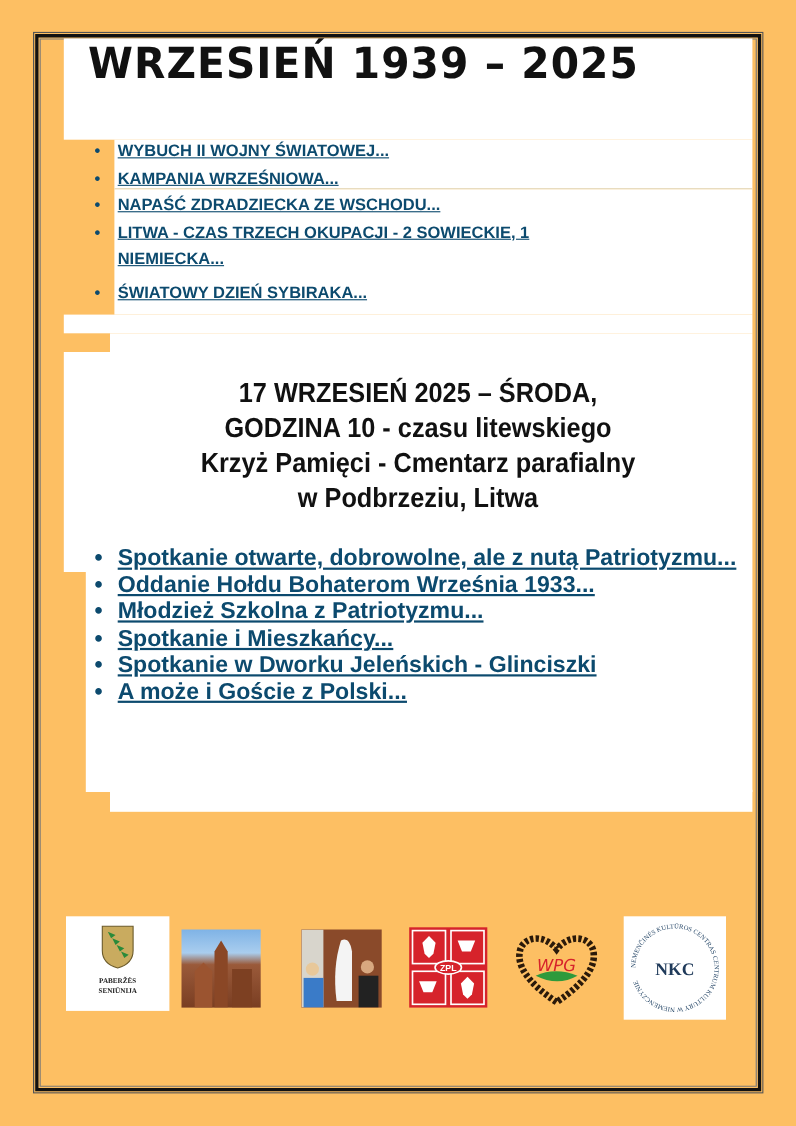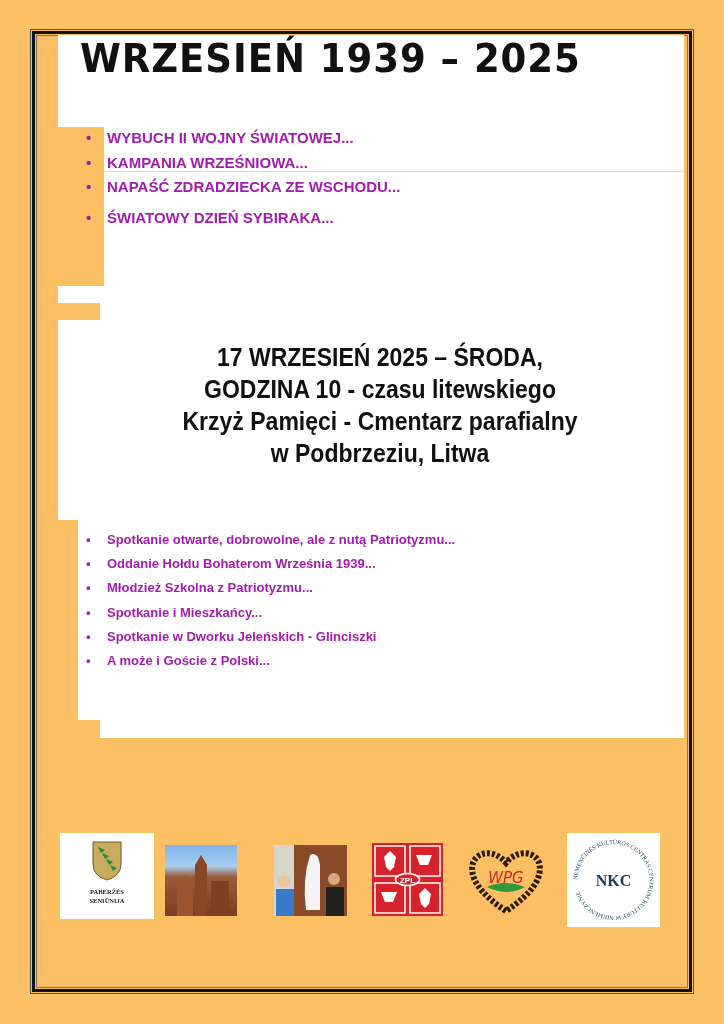--- a/index.html
+++ b/index.html
@@ -2,26 +2,26 @@
 <html><head>
 <meta charset="utf-8">
 <style>
   html, body { margin:0; padding:0; }
   body { width:724px; height:1024px; background:#fdbf63; position:relative; overflow:hidden; font-family:"Liberation Sans", sans-serif; }
   .frame { position:absolute; left:30px; top:29px; width:664px; height:965px; box-sizing:border-box;
            border:1px solid #555; box-shadow: inset 0 0 0 1px #fdbf63, inset 0 0 0 4px #111, inset 0 0 0 5px #fdbf63, inset 0 0 0 6px #777; }
   .w { position:absolute; background:#fff; }
   .title { position:absolute; left:80px; top:36px; font-family:"DejaVu Sans", sans-serif; font-weight:bold; font-size:39px; letter-spacing:1px; color:#111; transform:scaleX(0.95); transform-origin:left; }
   ul.list { position:absolute; margin:0; padding:0; list-style:none; }
-  ul.list li { position:relative; padding-left:23px; font-weight:bold; color:#a21caf; }
+  ul.list li { position:relative; padding-left:23px; font-weight:bold; color:#0c4a6e;text-decoration:underline; }
   ul.list li::before { content:"•"; position:absolute; left:2px; top:0; }
   .l1 { left:84px; top:126px; font-size:15px; }
   .l1 li { line-height:24.5px; }
   .l1 li.gap { margin-top:6px; }
-  .l2 { left:84px; top:528px; font-size:13px; }
+  .l2 { left:84px; top:496px; font-size:21px; }
   .l2 li { line-height:24.2px; }
   .hr { position:absolute; left:104px; top:171px; width:580px; height:1px; background:#e6d9b8; }
   .event { position:absolute; left:100px; top:341px; width:560px; text-align:center; font-family:"Liberation Sans", sans-serif; font-weight:bold; font-size:25px; line-height:32px; color:#111; transform:scaleX(0.92); }
   .logos { position:absolute; left:0; top:830px; width:709px; height:100px; }
   .logo { position:absolute; box-sizing:border-box; }
 </style>
 </head>
 <body>
 
 <div class="frame"></div>
@@ -35,33 +35,34 @@
 <div class="w" style="left:78px;top:520px;width:606px;height:200px;"></div>
 <div class="w" style="left:100px;top:718px;width:584px;height:20px;"></div>
 <div class="hr"></div>
 
 <div class="title">WRZESIEŃ 1939 – 2025</div>
 
 <ul class="list l1">
   <li>WYBUCH II WOJNY ŚWIATOWEJ...</li>
   <li>KAMPANIA WRZEŚNIOWA...</li>
   <li>NAPAŚĆ ZDRADZIECKA ZE WSCHODU...</li>
+  <li style="width:470px;"><span>LITWA - CZAS TRZECH OKUPACJI - 2 SOWIECKIE, 1 NIEMIECKA...</span></li>
   <li class="gap">ŚWIATOWY DZIEŃ SYBIRAKA...</li>
 </ul>
 
 <div class="event">
   <div>17 WRZESIEŃ 2025 – ŚRODA,</div>
   <div>GODZINA 10 - czasu litewskiego</div>
   <div>Krzyż Pamięci - Cmentarz parafialny</div>
   <div>w Podbrzeziu, Litwa</div>
 </div>
 
 <ul class="list l2">
   <li>Spotkanie otwarte, dobrowolne, ale z nutą Patriotyzmu...</li>
-  <li>Oddanie Hołdu Bohaterom Września 1939...</li>
+  <li>Oddanie Hołdu Bohaterom Września 1933...</li>
   <li>Młodzież Szkolna z Patriotyzmu...</li>
   <li>Spotkanie i Mieszkańcy...</li>
   <li>Spotkanie w Dworku Jeleńskich - Glinciszki</li>
   <li>A może i Goście z Polski...</li>
 </ul>
 
 <div class="logos">
 
   <div class="logo" style="left:60px;top:3px;width:94px;height:86px;background:#fff;">
     <svg width="94" height="50" viewBox="0 0 94 50">

